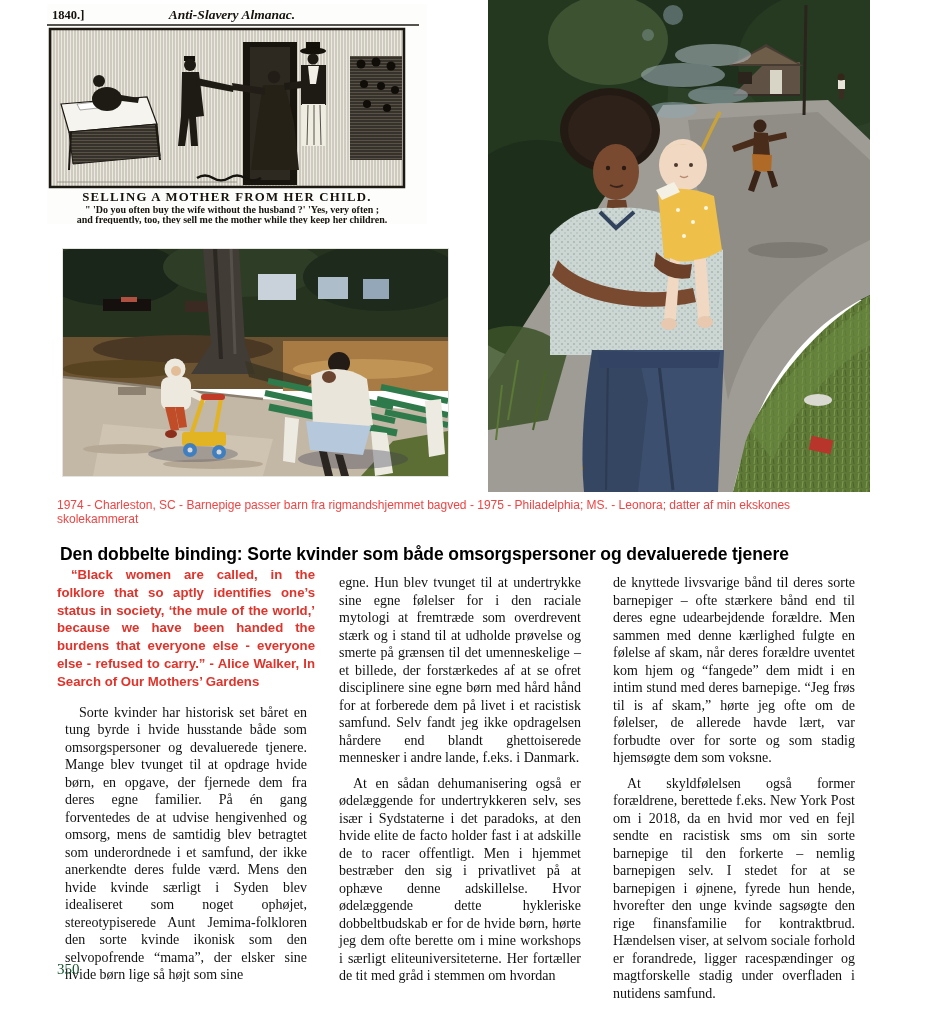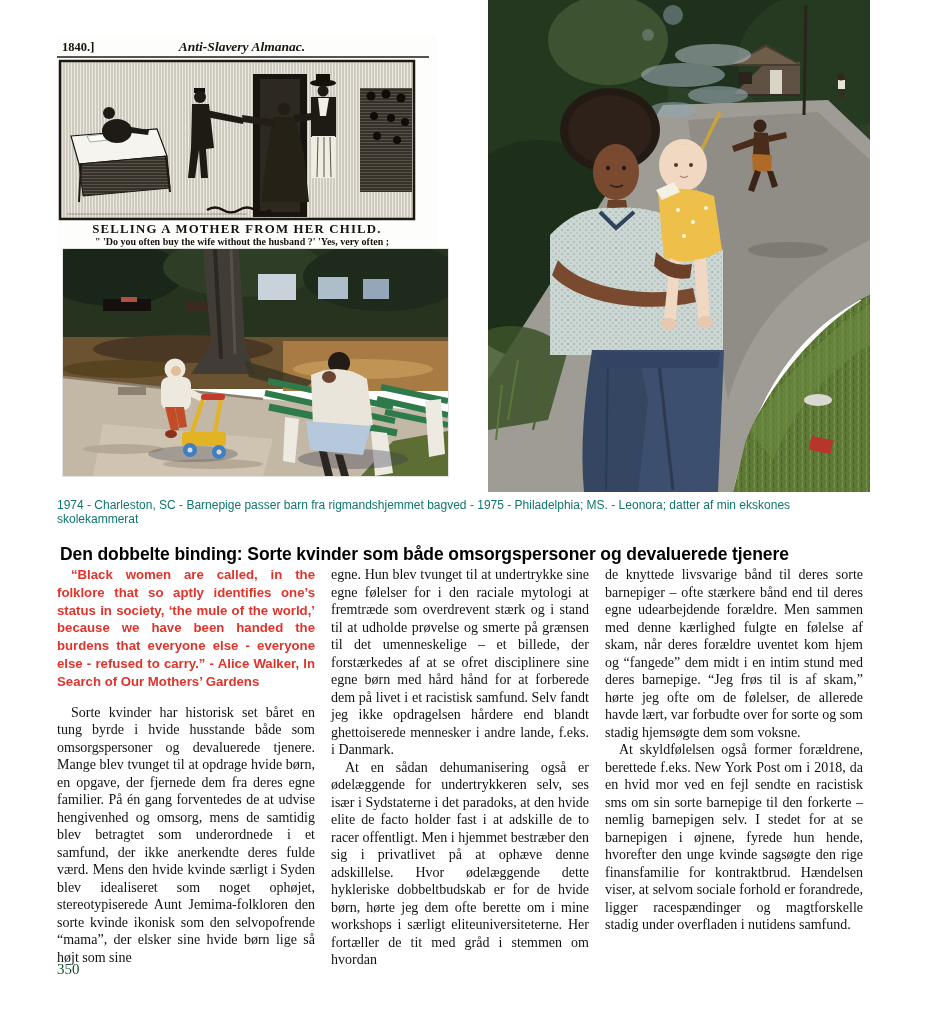--- a/index.html
+++ b/index.html
@@ -1,37 +1,37 @@
 <!DOCTYPE html>
 <html><head>
 <meta charset="utf-8">
 <style>
   html,body{margin:0;padding:0;background:#ffffff;}
   body{width:926px;height:1036px;position:relative;font-family:"Liberation Serif",serif;color:#111;}
   .abs{position:absolute;}
 
   
-  .engraving-block{left:57px;top:4px;width:380px;height:220px;margin-top:32px;}
+  .engraving-block{left:47px;top:4px;width:380px;height:220px;}
   .park-photo{left:62px;top:248px;width:385px;height:227px;border:1px solid #e3e3e0;}
   .roadside-photo{left:488px;top:0px;width:382px;height:492px;}
   .engraving-block svg,.park-photo svg,.roadside-photo svg{display:block;}
 
   
   .photo-caption{left:57px;top:498px;width:816px;
-    font-family:"Liberation Sans",sans-serif;font-size:12px;line-height:14px;color:#0f766e;}
+    font-family:"Liberation Sans",sans-serif;font-size:12px;line-height:14px;color:#ef4444;}
 
   
   .article-heading{left:60px;top:532px;width:820px;
     font-family:"Liberation Sans",sans-serif;font-weight:700;font-size:17.5px;
     letter-spacing:-0.1px;color:#000;}
 
   
   .columns{left:57px;top:566px;width:816px;display:flex;gap:16px;}
   .col{width:258px;font-size:14px;line-height:17.5px;text-align:justify;}
-  .col p{margin:0;}
+  .col p{margin:8px;}
   .pull-quote{font-family:"Liberation Sans",sans-serif;font-weight:700;
     font-size:13.2px;line-height:17.8px;color:#df342b;text-indent:14px;
     margin:0 0 13px 0 !important;text-align:justify;}
   .indent{text-indent:14px;}
 
   .page-number{left:57px;top:961px;font-size:15px;color:#14532d;}
 </style>
 </head>
 <body>
 

